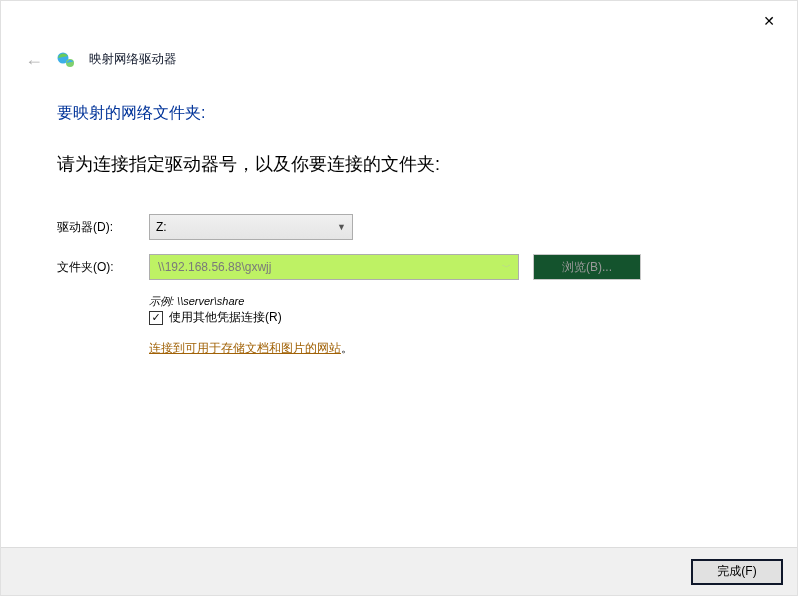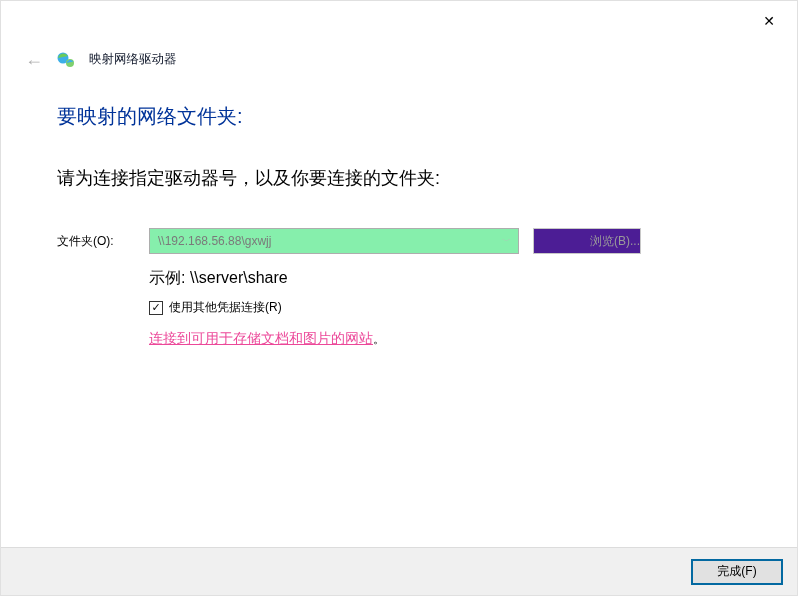--- a/index.html
+++ b/index.html
@@ -50,23 +50,23 @@
       color: #0f172a;
     }
     .content {
       position: absolute;
       top: 102px;
       left: 56px;
       right: 40px;
     }
     .main-heading {
       color: #003399;
-      font-size: 20px;
+      font-size: 16px;
       font-weight: normal;
-      margin-bottom: 36px;
+      margin-bottom: 28px;
     }
     .description {
       font-size: 18px;
       margin-bottom: 38px;
     }
     .form-row {
       display: flex;
       align-items: center;
       margin-bottom: 14px;
     }
@@ -90,78 +90,78 @@
       color: #555;
     }
     .folder-input {
       width: 370px;
       height: 26px;
       border: 1px solid #adadad;
       padding: 0 22px 0 8px;
       color: #7a7a7a;
       font-size: 12px;
       outline: none;
-      background: #86efac;
+      background: #bef264;
       position: relative;
     }
     .folder-input-wrap {
       position: relative;
       width: 370px;
       display: inline-block;
     }
     .folder-arrow {
       position: absolute;
       right: 8px;
       top: 7px;
       color: #bbb;
       font-size: 9px;
       pointer-events: none;
     }
     .browse-btn {
       width: 108px;
       height: 26px;
       margin-left: 14px;
       border: 1px solid #c8c8c8;
-      background: #4c1d95;
+      background: #14532d;
       color: #9a9a9a;
       font-size: 12px;
       font-family: inherit;
       cursor: default;
-      text-align: right;
     }
     .indented {
       margin-left: 92px;
     }
     .example {
-      font-size: 16px;
+      font-size: 11px;
       margin-top: 6px;
-      margin-bottom: 10px;
+      margin-bottom: 0;
+      font-style: italic;
     }
     .checkbox-row {
       display: flex;
       align-items: center;
       margin-bottom: 14px;
       gap: 6px;
     }
     .checkbox {
       width: 14px;
       height: 14px;
       border: 1px solid #333;
       background: #fff;
       display: inline-flex;
       align-items: center;
       justify-content: center;
       font-size: 11px;
       cursor: pointer;
     }
     .link {
-      color: #ec4899;
+      color: #a16207;
       text-decoration: underline;
       cursor: pointer;
-      font-size: 14px;
+      font-size: 12px;
     }
     .button-bar {
       position: absolute;
       bottom: 0;
       left: 0;
       right: 0;
       height: 48px;
       background: #f0f0f0;
       border-top: 1px solid #dcdcdc;
       display: flex;
@@ -174,21 +174,21 @@
       min-width: 92px;
       height: 26px;
       border: 1px solid #adadad;
       background: #e1e1e1;
       font-size: 12px;
       font-family: inherit;
       cursor: pointer;
       padding: 0 12px;
     }
     .btn.primary {
-      border: 2px solid #0369a1;
+      border: 2px solid #0f172a;
     }
     .watermark {
       position: absolute;
       bottom: 22px;
       right: 14px;
       color: #d6d6d6;
       font-size: 12px;
       pointer-events: none;
     }
   </style>
@@ -209,20 +209,27 @@
       <path d="M9.5 12 a4 4 0 0 1 7 -1.5" fill="#3cafe8"></path>
     </svg>
   </span>
   <span class="title-text">映射网络驱动器</span>
 </div>
 
 <div class="content">
   <h1 class="main-heading">要映射的网络文件夹:</h1>
   <p class="description">请为连接指定驱动器号，以及你要连接的文件夹:</p>
 
+  <div class="form-row">
+    <span class="form-label">驱动器(D):</span>
+    <div class="drive-select">
+      <span>Z:</span>
+      <span class="select-arrow">▼</span>
+    </div>
+  </div>
 
   <div class="form-row">
     <span class="form-label">文件夹(O):</span>
     <span class="folder-input-wrap">
       <input class="folder-input" type="text" value="\\192.168.56.88\gxwjj" style="">
       <span class="folder-arrow">﹀</span>
     </span>
     <button class="browse-btn" disabled="">浏览(B)...</button>
   </div>
 

